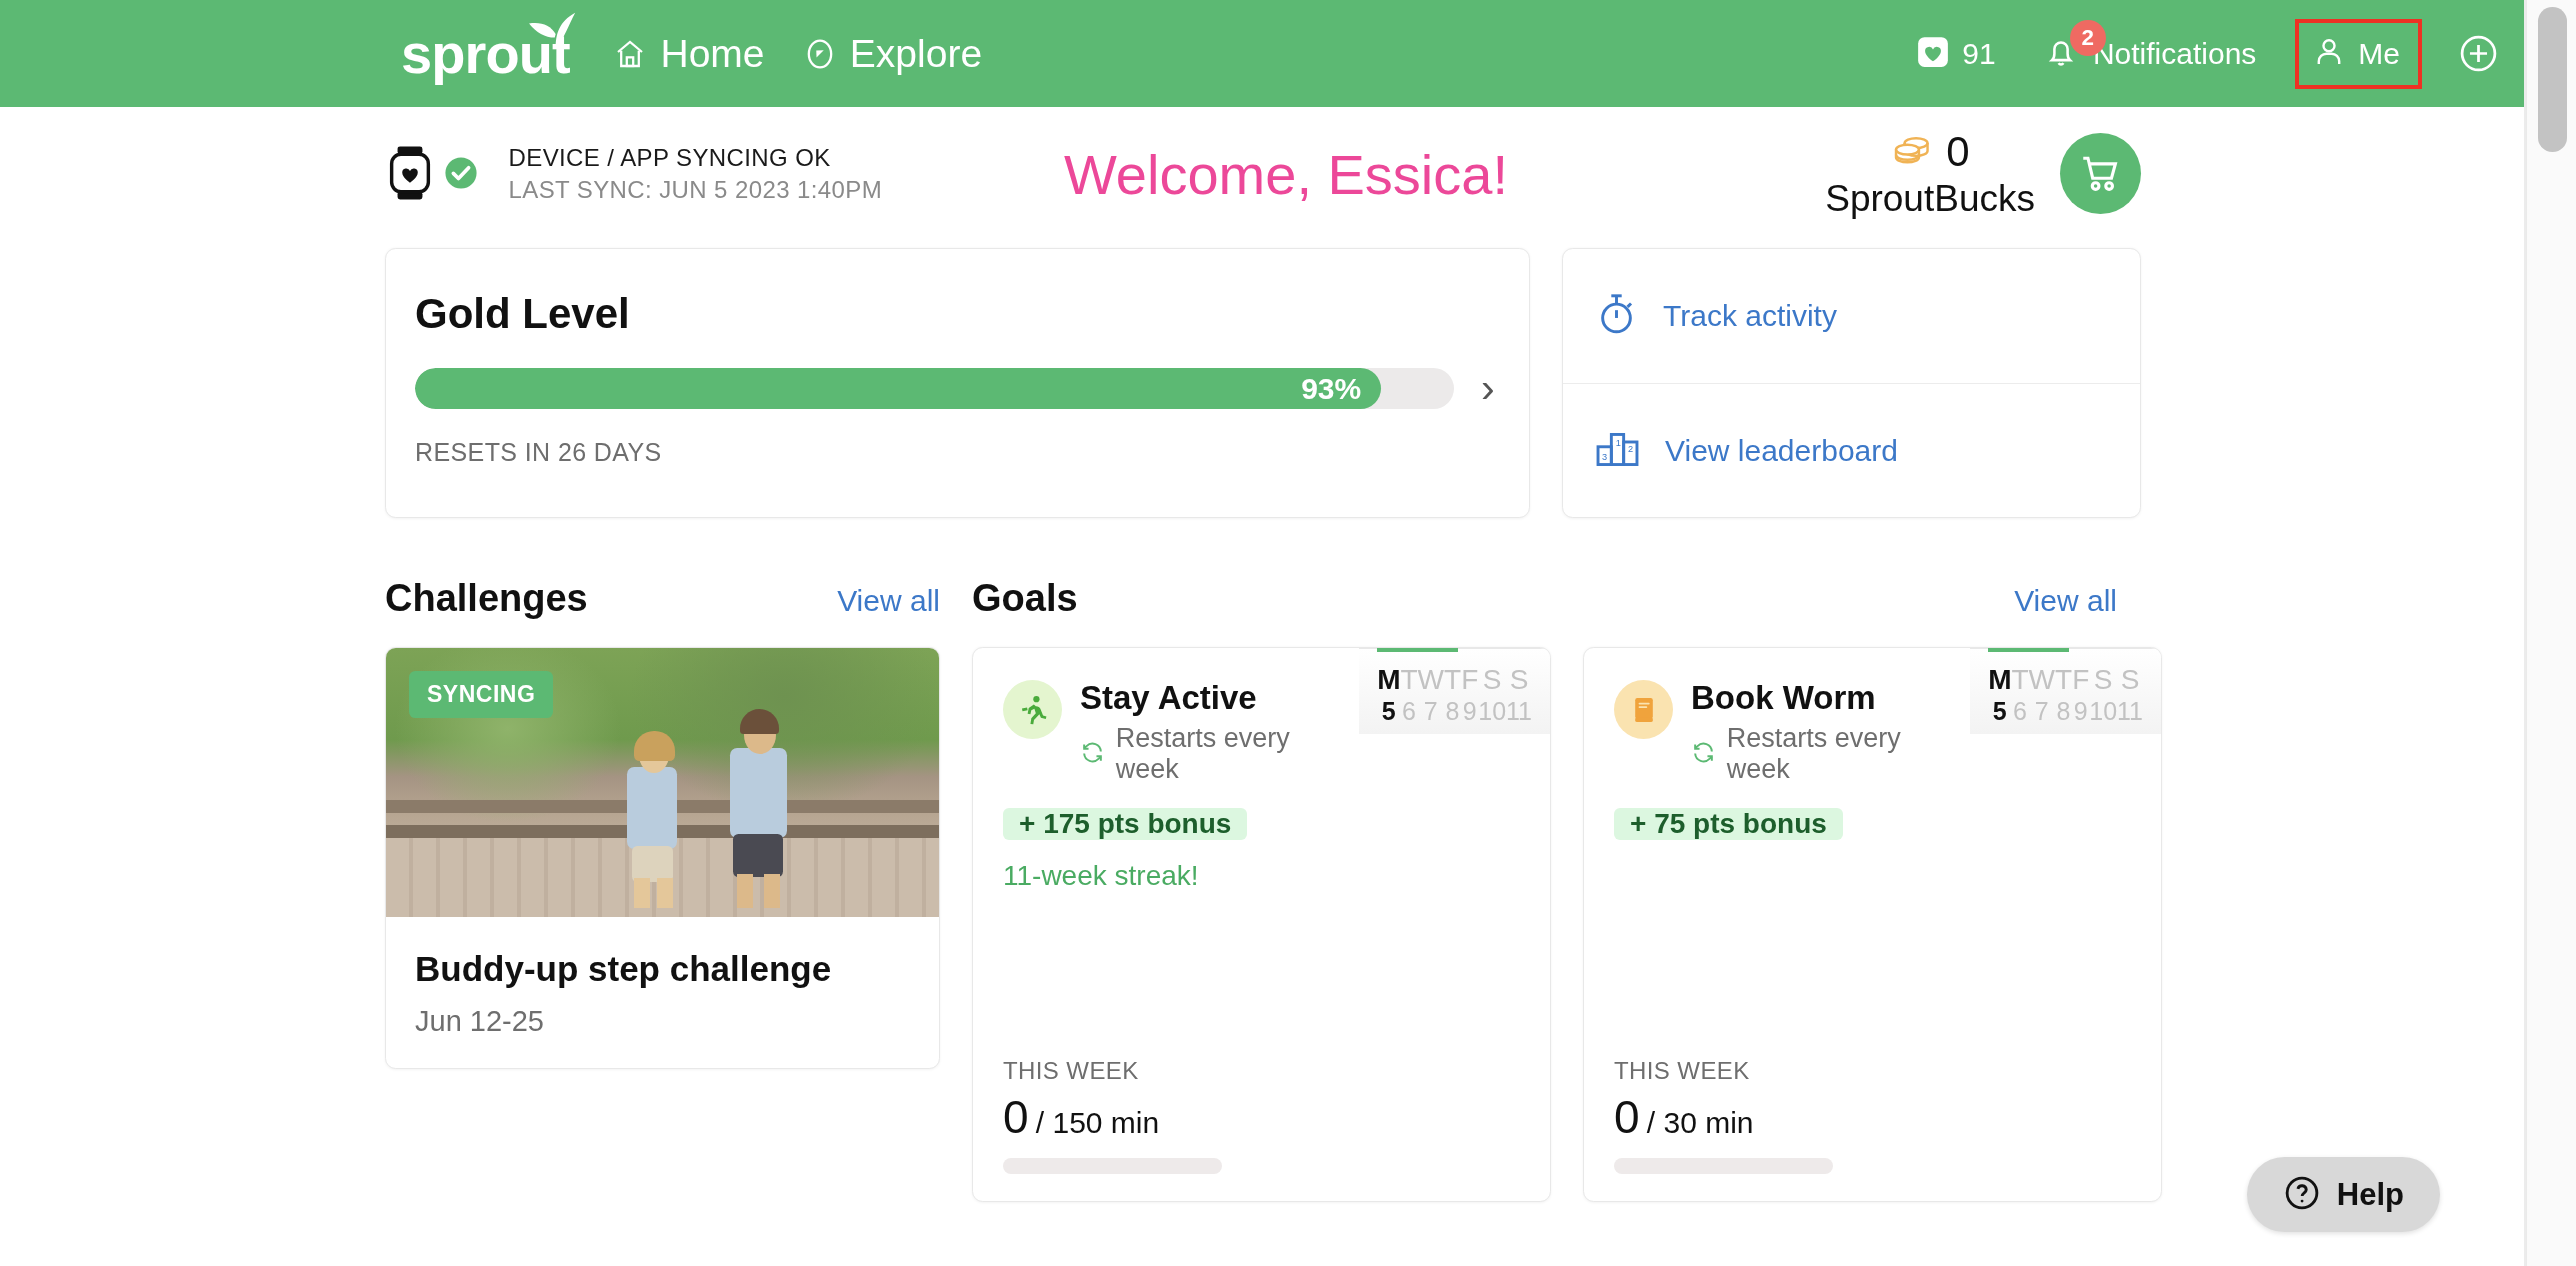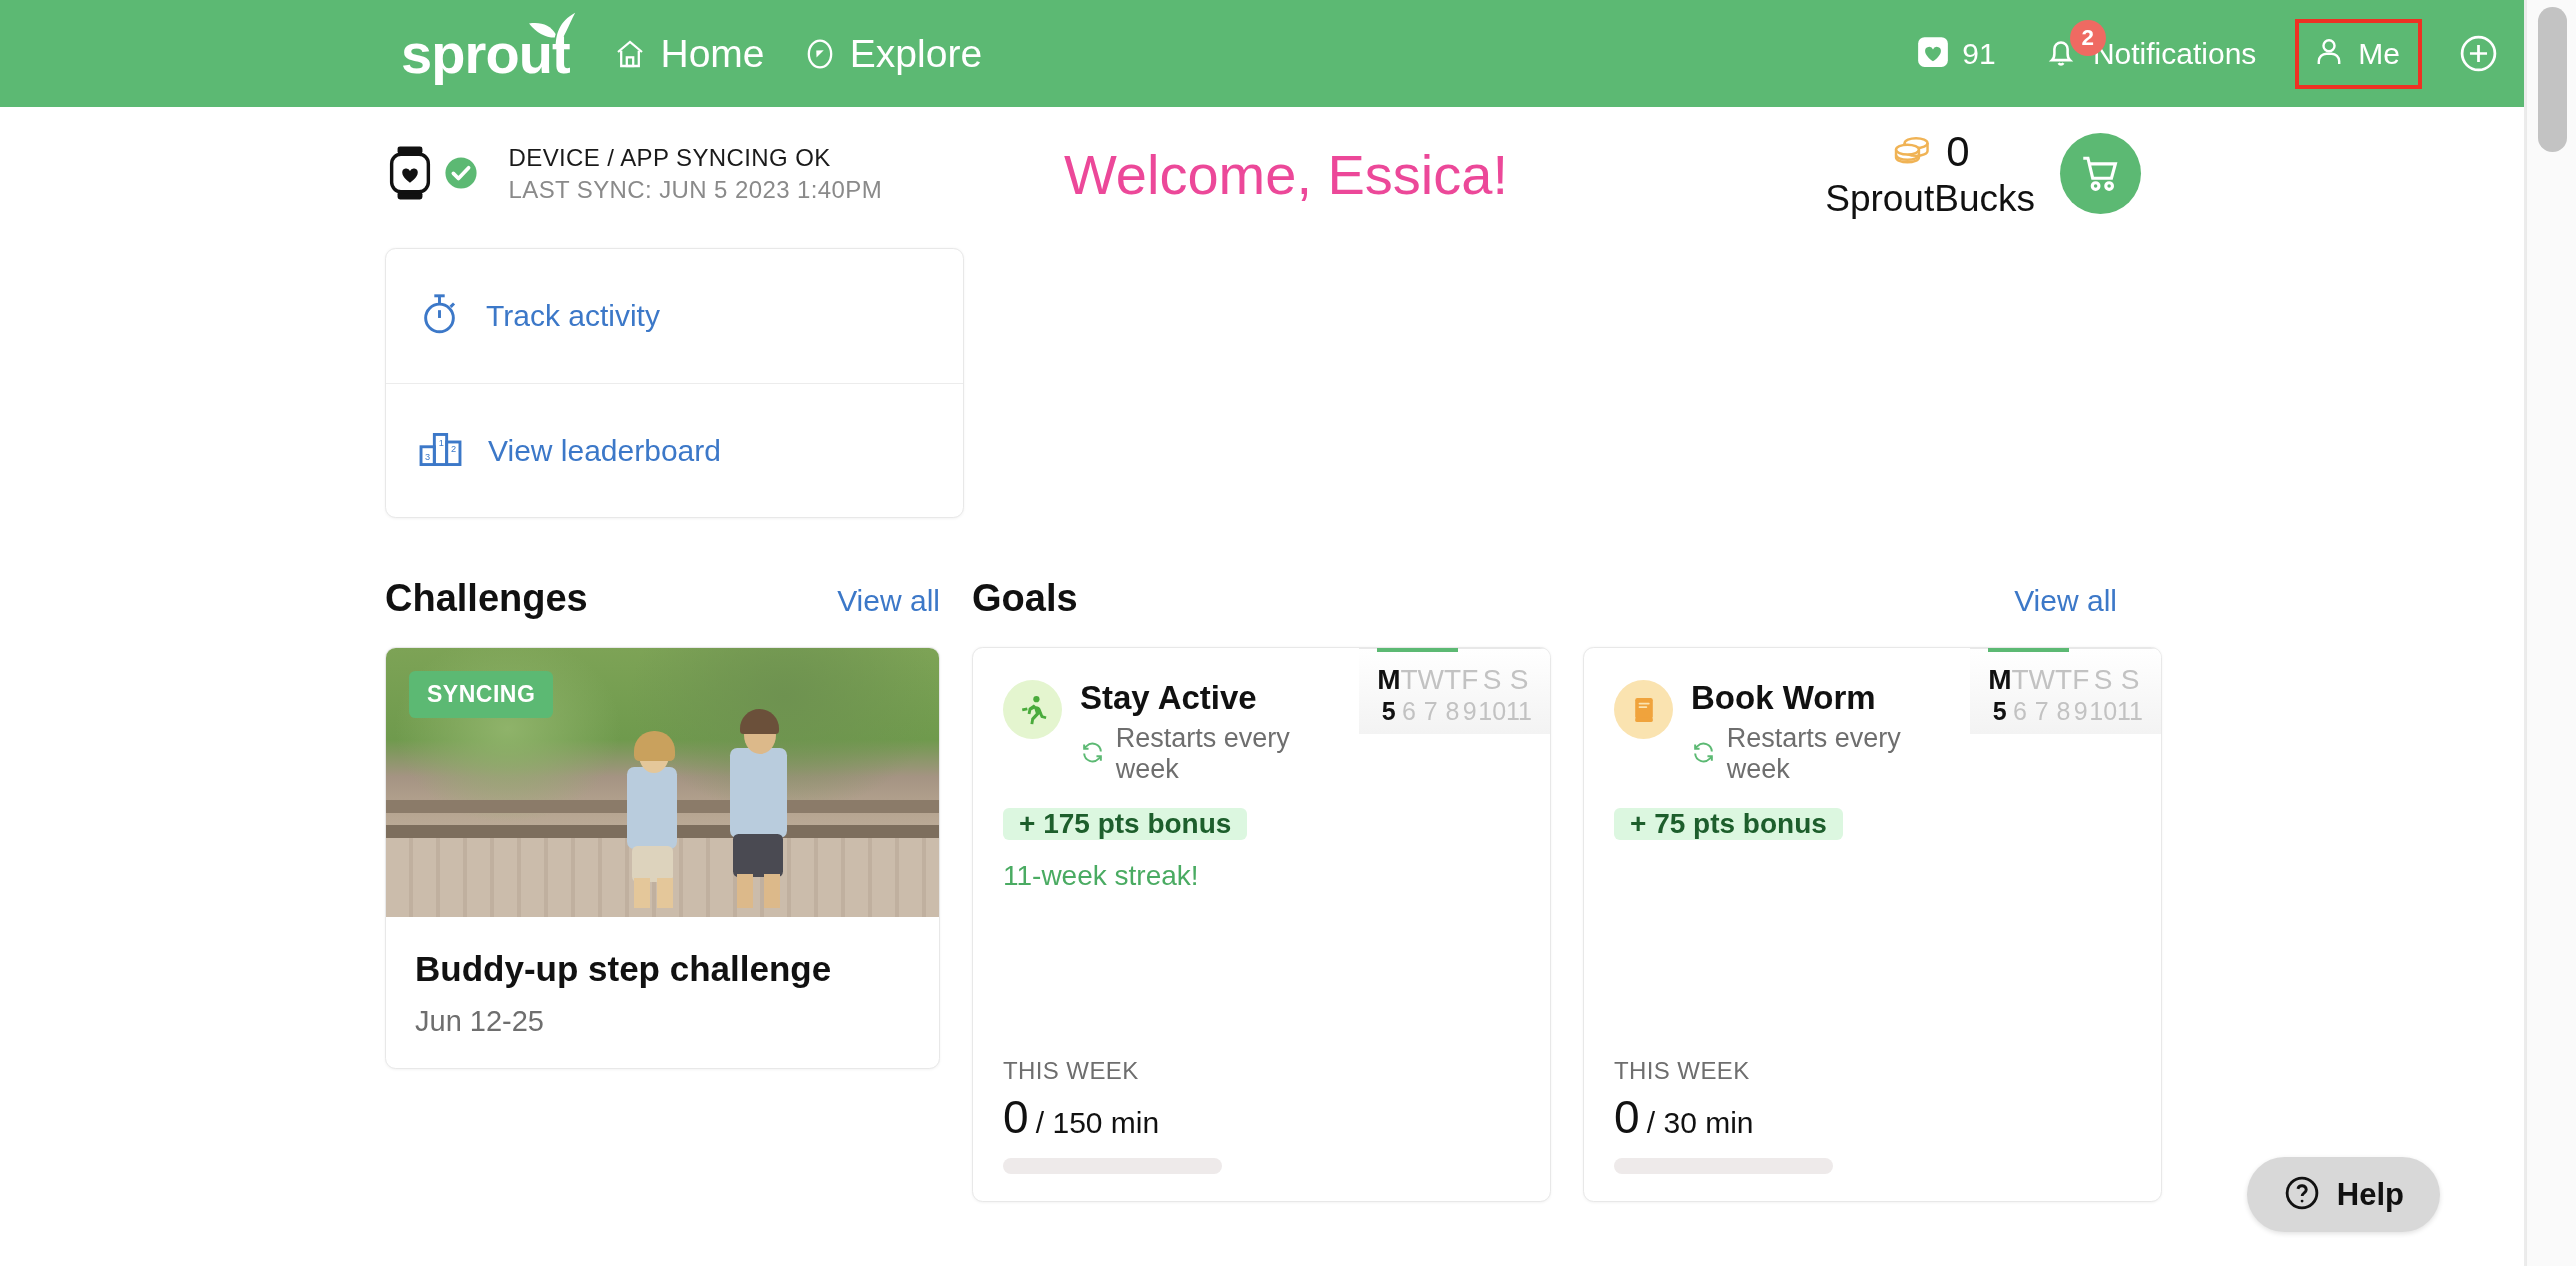--- a/index.html
+++ b/index.html
@@ -348,20 +348,32 @@
           <svg width="47" height="47" viewBox="0 0 24 24" fill="none" stroke="#fff" stroke-width="1.6">
             <path d="M3.2 4.2h2.4l2.4 10.2h9.6l2-7.3H6.4"></path>
             <circle cx="9.5" cy="18.4" r="1.7"></circle>
               <circle cx="16.4" cy="18.4" r="1.7"></circle>
           </svg>
         </div>
       </div>
     </div>
 
     <div class="cardrow">
+      <div class="card gold-card">
+        <div class="gold-title">Gold Level</div>
+        <div class="gold-bar-row">
+          <div class="progress-track">
+            <div class="progress-fill" id="goldfill" style="width: 93%;">
+              <span>93%</span>
+            </div>
+          </div>
+          <span class="chev">›</span>
+        </div>
+        <div class="resets">RESETS IN 26 DAYS</div>
+      </div>
 
       <div class="card actions-card">
         <div class="action-item">
           <span>
             <svg width="43" height="45" viewBox="0 0 24 26" fill="none" stroke="#3c78c8" stroke-width="1.7">
               <circle cx="12" cy="15" r="8"></circle>
               <path d="M12 10.5V15"></path>
                 <path d="M9 2.2h6"></path>
                 <path d="M12 2.2V6.8"></path>
               <path d="M18.4 8.6l2-2"></path>

